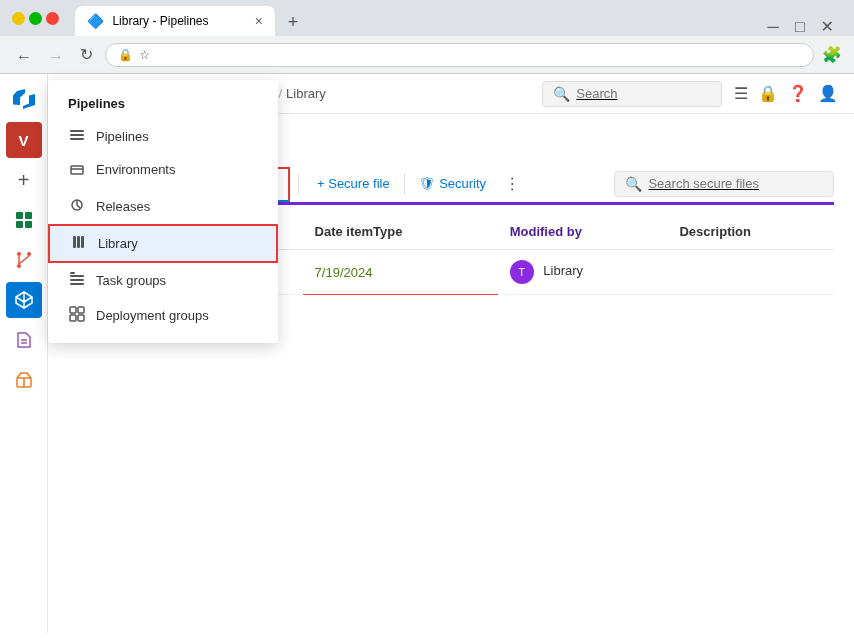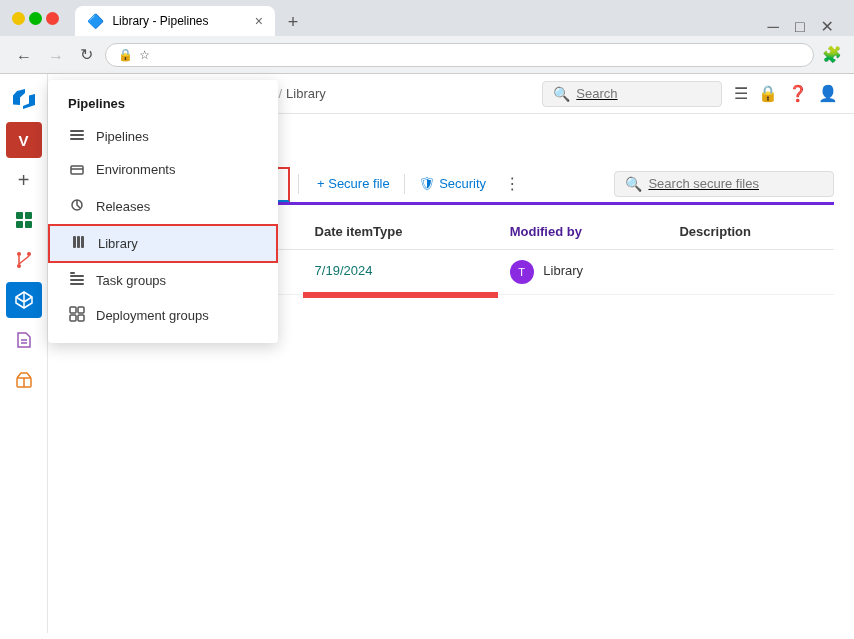--- a/index.html
+++ b/index.html
@@ -162,21 +162,21 @@
             <th style="text-align:left;padding:10px 12px;font-size:13px;font-weight:600;color:#333;border-bottom:1px solid #e5e5e5;">
               <span>Description</span>
             </th>
           </tr>
         </thead>
         <tbody>
           <tr>
             <td style="padding:10px 12px;font-size:13px;border-bottom:1px solid #f0f0f0;">
               <a style="color:#0078d4;cursor:pointer;text-decoration:none;">deployment (2).yml</a>
             </td>
-            <td style="padding:10px 12px;font-size:13px;color:#0f766e;border-bottom:6px solid #ef4444;">7/19/2024</td>
+            <td style="padding:10px 12px;font-size:13px;color:#4d7c0f;border-bottom:1px solid #ef4444;">7/19/2024</td>
             <td style="padding:10px 12px;font-size:13px;color:#333;border-bottom:1px solid #f0f0f0;">
               <span style="width:24px;height:24px;border-radius:50%;background:#8a2be2;display:inline-flex;align-items:center;justify-content:center;color:#fff;font-size:11px;margin-right:6px;vertical-align:middle;">T</span>
               <span>Library</span>
             </td>
             <td style="padding:10px 12px;font-size:13px;color:#333;border-bottom:1px solid #f0f0f0;"></td>
           </tr>
         </tbody>
       </table>
     </div>
   </div>

